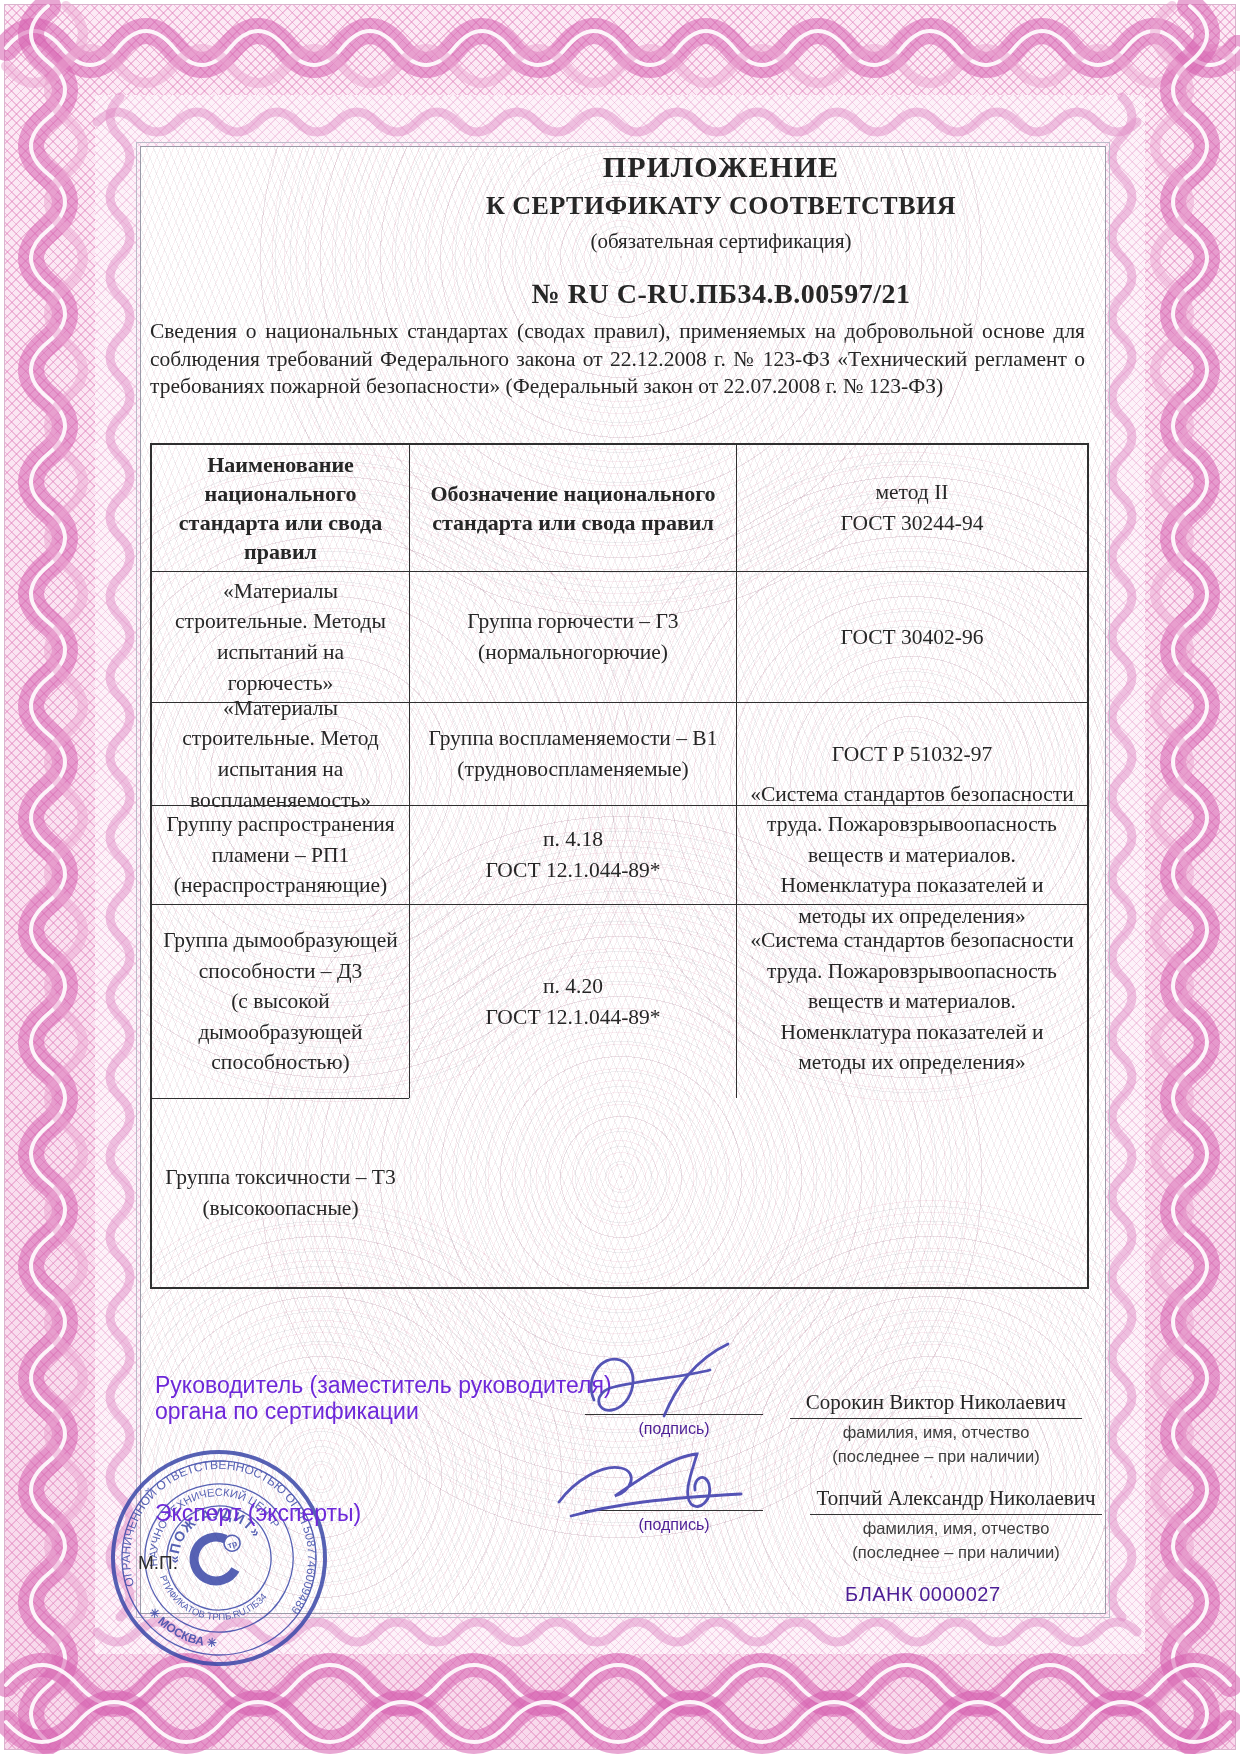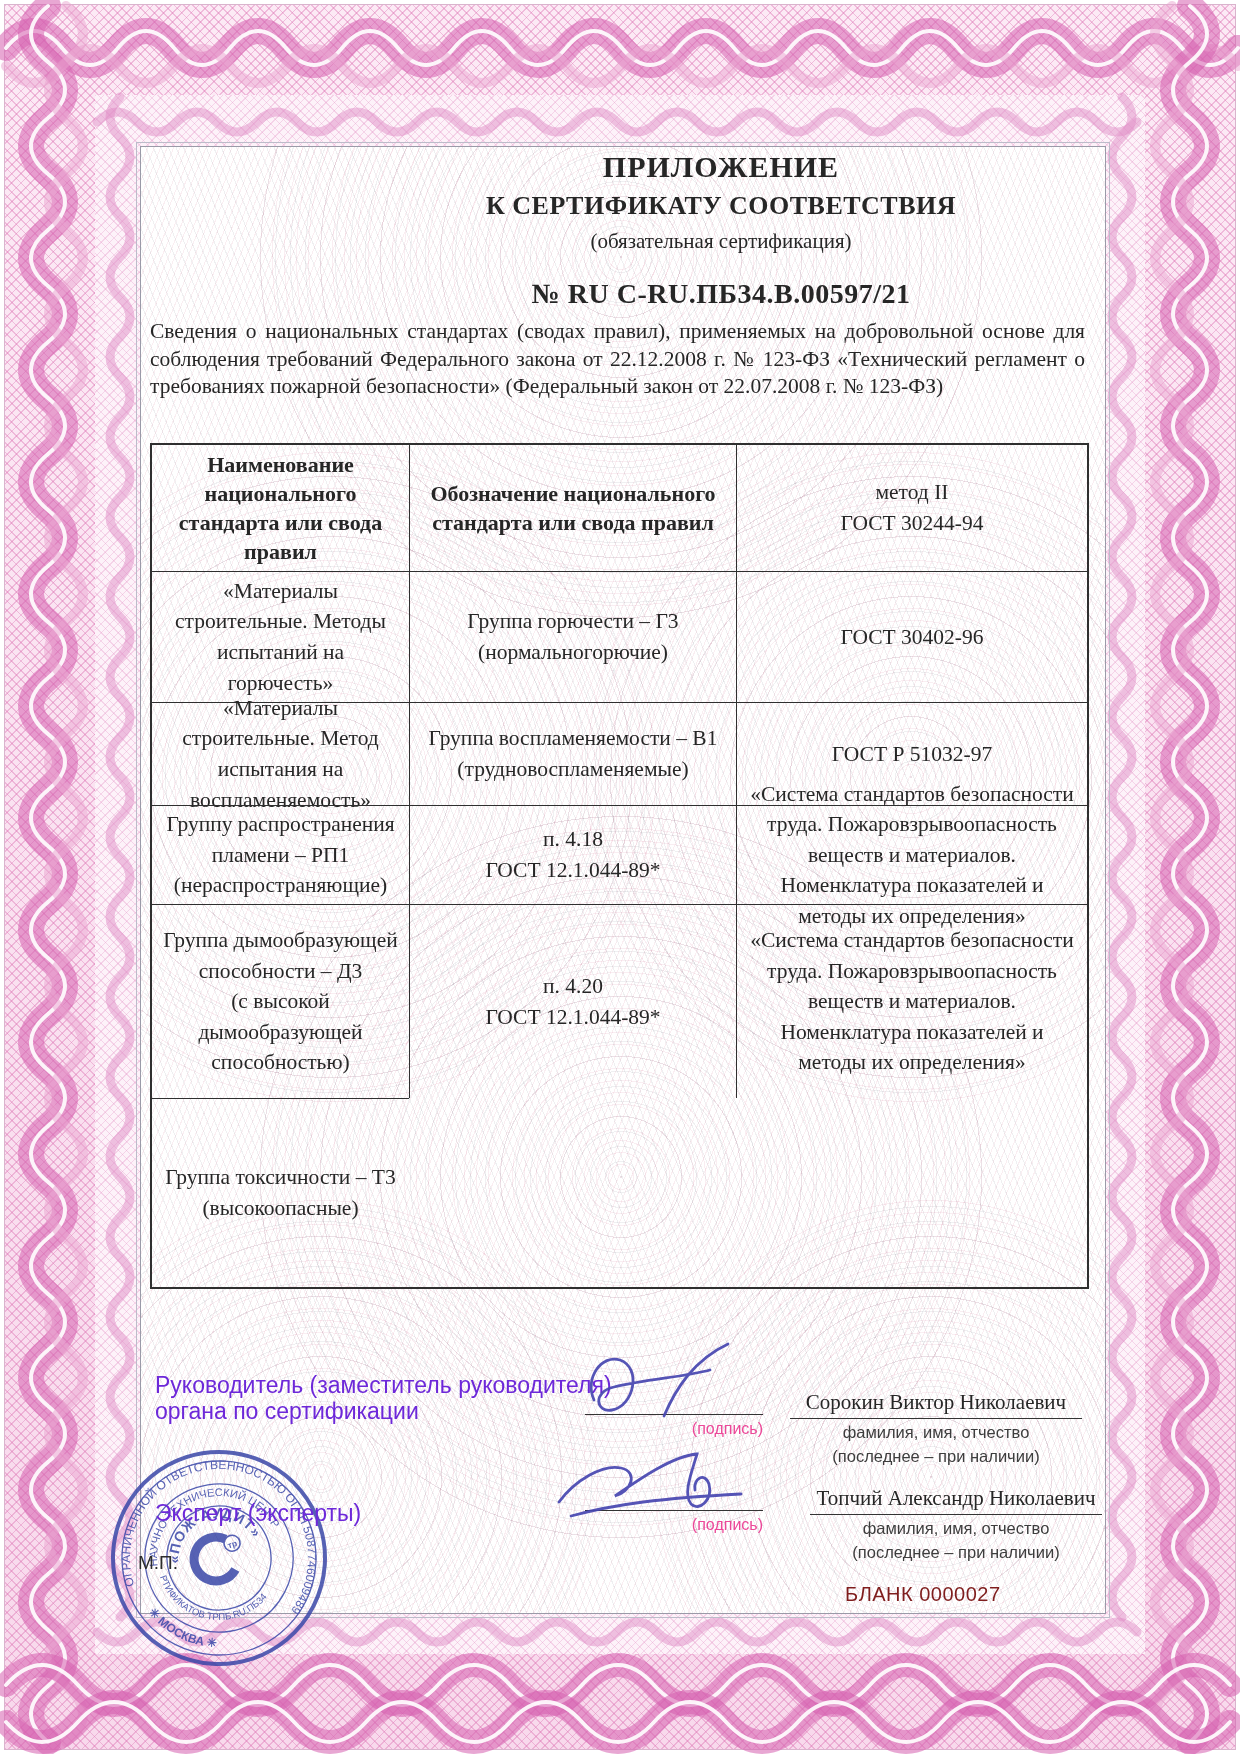--- a/index.html
+++ b/index.html
@@ -52,26 +52,26 @@
     border-left:1.8px solid #2f2f2f;border-top:1.8px solid #2f2f2f;}
   .c:nth-child(3n+1){border-left:none;}
   .c:nth-child(-n+3){border-top:none;}
   .c.h{font-weight:bold;line-height:1.32;font-size:22px;}
   .pre{white-space:pre-line;}
 
   
   .sans{font-family:"Liberation Sans",sans-serif;}
   .role{position:absolute;left:155px;font-size:23px;color:#6d28d9;z-index:7;}
   .sigline{position:absolute;left:585px;width:178px;border-top:1.6px solid #333;z-index:6;}
-  .sigcap{position:absolute;left:585px;width:178px;text-align:right;font-size:16px;color:#ec4899;z-index:6;}
+  .sigcap{position:absolute;left:585px;width:178px;text-align:center;font-size:16px;color:#4c1d95;z-index:6;}
   .nameblock{position:absolute;left:790px;width:292px;text-align:center;z-index:6;}
   .nameblock .nm{font-size:21px;border-bottom:1.4px solid #333;padding-bottom:3px;}
   .nameblock .cap{font-size:16.5px;color:#3d3d3d;margin-top:3px;line-height:1.25;}
   .mp{position:absolute;left:138px;top:1552px;font-size:19px;color:#2b2b2b;z-index:8;}
-  .blank{position:absolute;left:845px;top:1583px;font-size:20px;letter-spacing:.5px;color:#7f1d1d;z-index:6;}
+  .blank{position:absolute;left:845px;top:1583px;font-size:20px;letter-spacing:.5px;color:#4c1d95;z-index:6;}
   .sig-svg{position:absolute;z-index:7;}
   .stamp{position:absolute;left:103px;top:1442px;z-index:5;opacity:.85;}
   .stamp text{fill:#3a47a8;font-family:"Liberation Sans",sans-serif;}
 </style>
 </head>
 <body>
 
 <div class="page">
 
   <div class="border-outer"></div>

